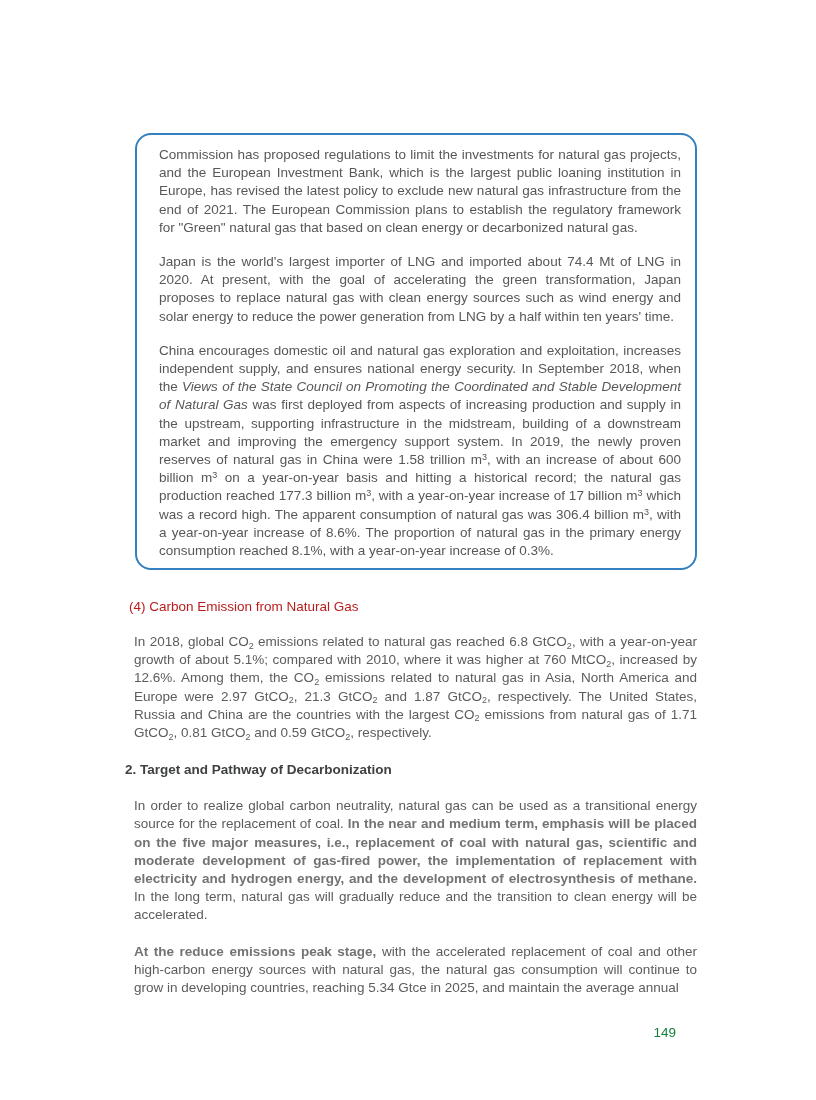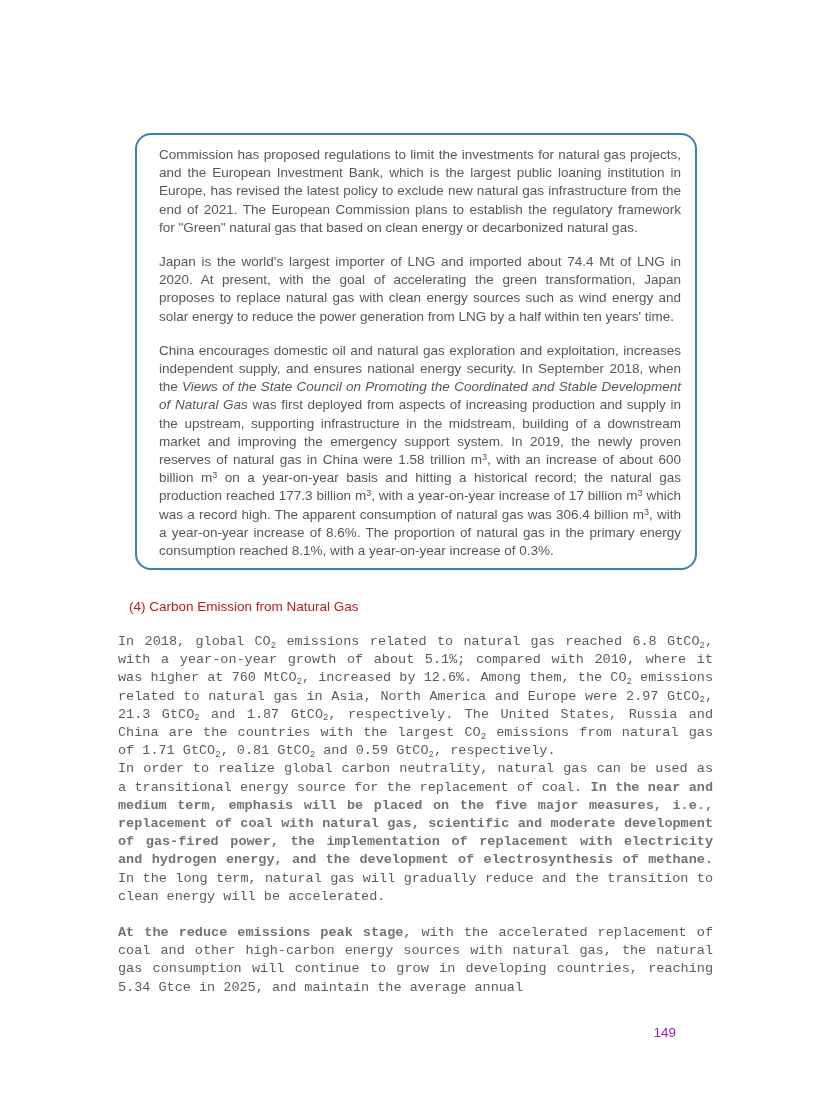--- a/index.html
+++ b/index.html
@@ -34,26 +34,25 @@
     color: #565759;
     text-align: justify;
   }
   .content {
     position: absolute;
     left: 118px;
     top: 598px;
     width: 595px;
   }
   .content p {
-    margin: 0;
+    margin: 16px;
     font-size: 13.5px;
     line-height: 18.2px;
     color: #5b5c5e;
     text-align: justify;
-    font-family: Liberation Mono, monospace;
   }
   .subheading {
     margin: 0 0 17px 11px;
     font-size: 13.5px;
     line-height: 18px;
     font-weight: 400;
     color: #b91c1c;
   }
   .section-heading {
     margin: 19px 0 18px 7px;
@@ -85,39 +84,40 @@
     vertical-align: baseline;
     position: relative;
     top: -4px;
   }
   .page-number {
     position: absolute;
     top: 1024px;
     right: 49px;
     font-size: 13.5px;
     line-height: 18px;
-    color: #a21caf;
+    color: #15803d;
   }
 </style>
 </head>
 <body>
 
 <div class="page">
 
   <div class="callout">
     <p>Commission has proposed regulations to limit the investments for natural gas projects, and the European Investment Bank, which is the largest public loaning institution in Europe, has revised the latest policy to exclude new natural gas infrastructure from the end of 2021. The European Commission plans to establish the regulatory framework for "Green" natural gas that based on clean energy or decarbonized natural gas.</p>
     <p>Japan is the world's largest importer of LNG and imported about 74.4 Mt of LNG in 2020. At present, with the goal of accelerating the green transformation, Japan proposes to replace natural gas with clean energy sources such as wind energy and solar energy to reduce the power generation from LNG by a half within ten years' time.</p>
     <p>China encourages domestic oil and natural gas exploration and exploitation, increases independent supply, and ensures national energy security. In September 2018, when the <i>Views of the State Council on Promoting the Coordinated and Stable Development of Natural Gas</i> was first deployed from aspects of increasing production and supply in the upstream, supporting infrastructure in the midstream, building of a downstream market and improving the emergency support system. In 2019, the newly proven reserves of natural gas in China were 1.58 trillion m<sup>3</sup>, with an increase of about 600 billion m<sup>3</sup> on a year-on-year basis and hitting a historical record; the natural gas production reached 177.3 billion m<sup>3</sup>, with a year-on-year increase of 17 billion m<sup>3</sup> which was a record high. The apparent consumption of natural gas was 306.4 billion m<sup>3</sup>, with a year-on-year increase of 8.6%. The proportion of natural gas in the primary energy consumption reached 8.1%, with a year-on-year increase of 0.3%.</p>
   </div>
 
   <div class="content">
     <h4 class="subheading">(4) Carbon Emission from Natural Gas</h4>
 
     <p>In 2018, global CO<sub>2</sub> emissions related to natural gas reached 6.8 GtCO<sub>2</sub>, with a year-on-year growth of about 5.1%; compared with 2010, where it was higher at 760 MtCO<sub>2</sub>, increased by 12.6%. Among them, the CO<sub>2</sub> emissions related to natural gas in Asia, North America and Europe were 2.97 GtCO<sub>2</sub>, 21.3 GtCO<sub>2</sub> and 1.87 GtCO<sub>2</sub>, respectively. The United States, Russia and China are the countries with the largest CO<sub>2</sub> emissions from natural gas of 1.71 GtCO<sub>2</sub>, 0.81 GtCO<sub>2</sub> and 0.59 GtCO<sub>2</sub>, respectively.</p>
 
+    <h3 class="section-heading">2. Target and Pathway of Decarbonization</h3>
 
     <p>In order to realize global carbon neutrality, natural gas can be used as a transitional energy source for the replacement of coal. <b>In the near and medium term, emphasis will be placed on the five major measures, i.e., replacement of coal with natural gas, scientific and moderate development of gas-fired power, the implementation of replacement with electricity and hydrogen energy, and the development of electrosynthesis of methane.</b> In the long term, natural gas will gradually reduce and the transition to clean energy will be accelerated.</p>
 
     <p class="para-gap"><b>At the reduce emissions peak stage,</b> with the accelerated replacement of coal and other high-carbon energy sources with natural gas, the natural gas consumption will continue to grow in developing countries, reaching 5.34 Gtce in 2025, and maintain the average annual</p>
   </div>
 
   <div class="page-number">149</div>
 
 </div>
 

